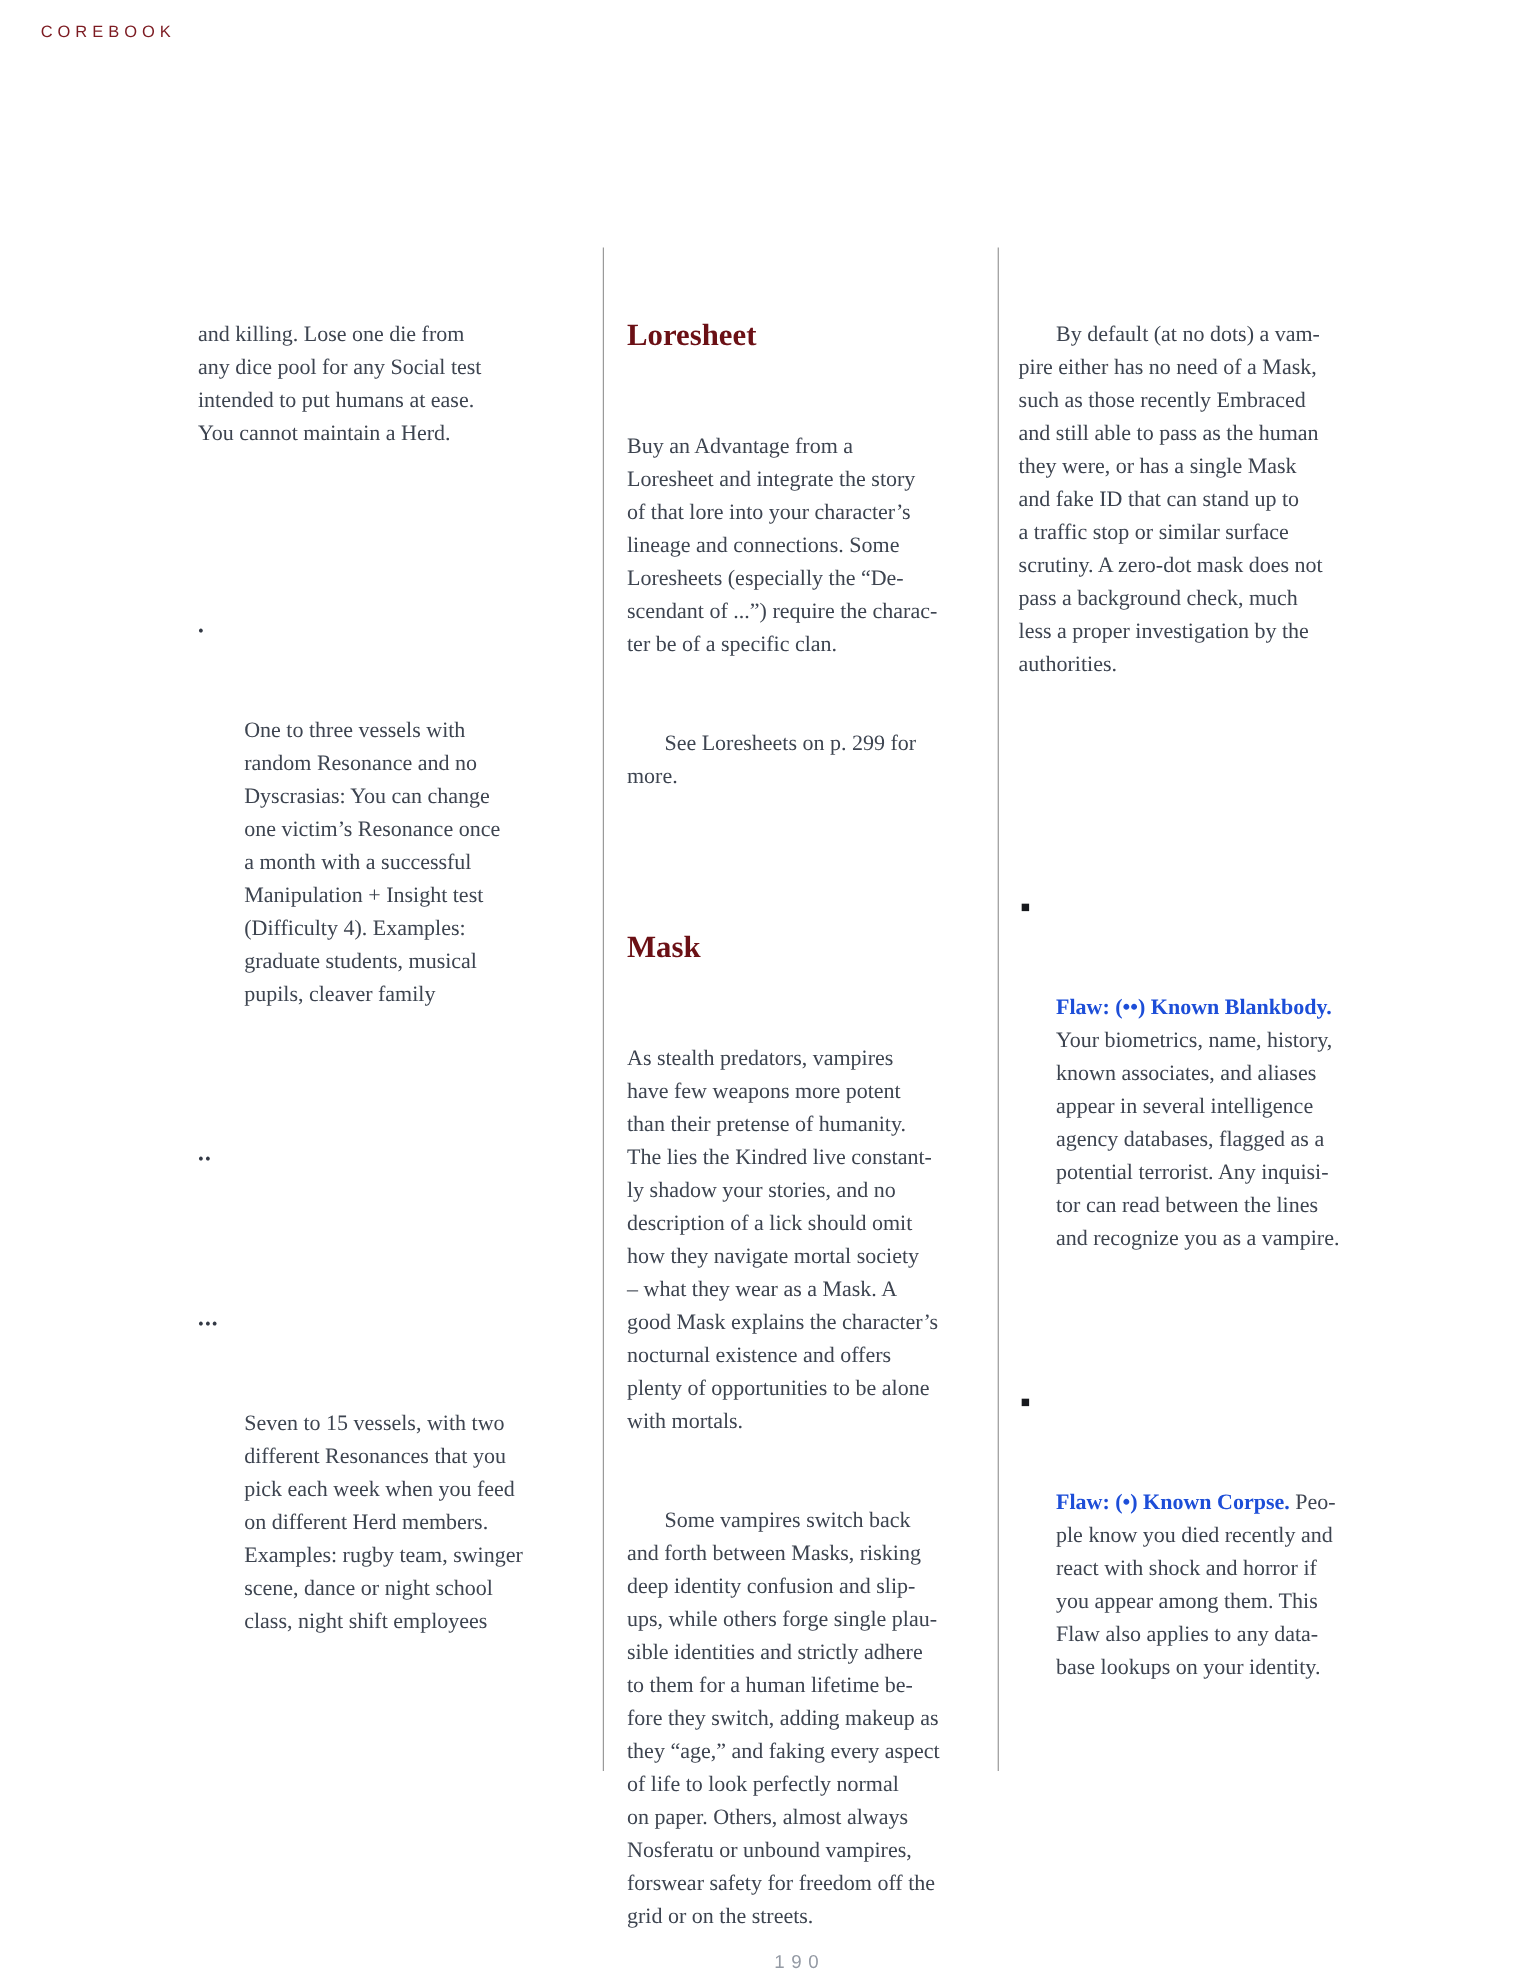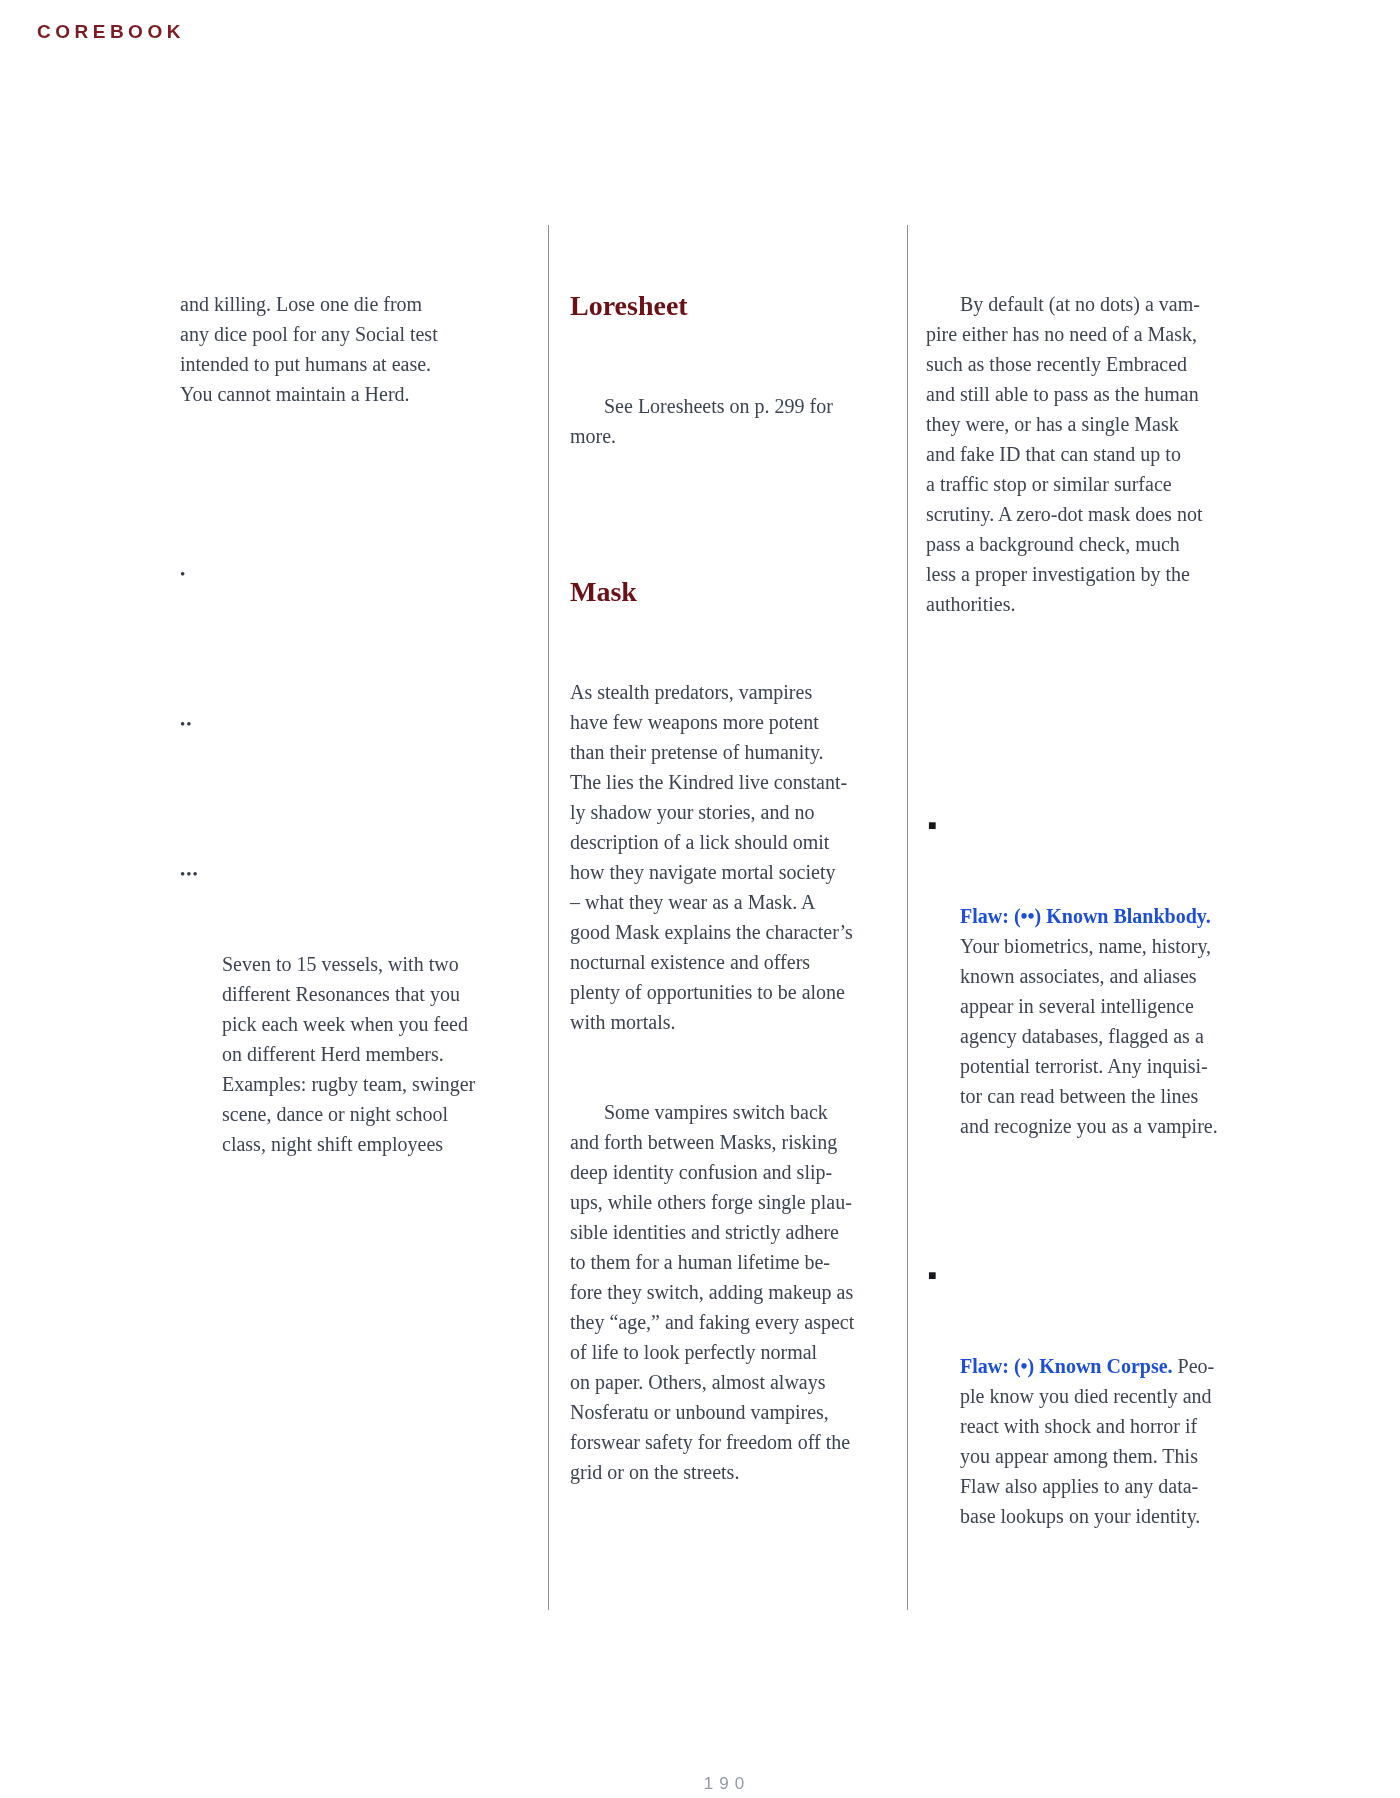--- a/index.html
+++ b/index.html
@@ -2,22 +2,22 @@
 <html><head>
 <meta charset="utf-8">
 <style>
   html,body { margin:0; padding:0; background:#ffffff; }
   #page {
     position:relative; width:1400px; height:1798px; background:#ffffff;
     font-family:"Liberation Serif", serif; overflow:hidden;
   }
   .corebook {
     position:absolute; left:37px; top:21px;
-    font-family:"Liberation Sans", sans-serif; font-weight:bold;
-    font-size:19px; letter-spacing:4.5px; color:#7c1b22;
+    font-family:"Liberation Sans", sans-serif; font-weight:normal;
+    font-size:15px; letter-spacing:4.5px; color:#7c1b22;
   }
   .divider { position:absolute; top:225px; width:1px; height:1385px; background:#8f8f8f; }
   .div1 { left:548px; } .div2 { left:907px; }
   .col {
     position:absolute; top:229px; font-size:20px; line-height:30px;
     color:#3d4450; white-space:pre;
   }
   .col1 { left:180px; width:300px; }
   .col2 { left:570px; width:332px; }
   .col3 { left:926px; width:330px; }
@@ -58,20 +58,29 @@
   <div class="divider div2"></div>
 
   <div class="col col1">
     <p>and killing. Lose one die from
 any dice pool for any Social test
 intended to put humans at ease.
 You cannot maintain a Herd.</p>
     <div class="blist">
       <div class="bitem">
         <span class="marker">•</span>
+        <p>One to three vessels with
+random Resonance and no
+Dyscrasias: You can change
+one victim’s Resonance once
+a month with a successful
+Manipulation + Insight test
+(Difficulty 4). Examples:
+graduate students, musical
+pupils, cleaver family</p>
       </div>
       <div class="bitem">
         <span class="marker">••</span>
       </div>
       <div class="bitem">
         <span class="marker">•••</span>
         <p>Seven to 15 vessels, with two
 different Resonances that you
 pick each week when you feed
 on different Herd members.
@@ -79,20 +88,27 @@
 scene, dance or night school
 class, night shift employees</p>
       </div>
       
       
     </div>
   </div>
 
   <div class="col col2">
     <h2 class="section">Loresheet</h2>
+    <p>Buy an Advantage from a
+Loresheet and integrate the story
+of that lore into your character’s
+lineage and connections. Some
+Loresheets (especially the “De-
+scendant of ...”) require the charac-
+ter be of a specific clan.</p>
     <p class="indent">See Loresheets on p. 299 for
 more.</p>
     <h2 class="section mask">Mask</h2>
     <p>As stealth predators, vampires
 have few weapons more potent
 than their pretense of humanity.
 The lies the Kindred live constant-
 ly shadow your stories, and no
 description of a lick should omit
 how they navigate mortal society

